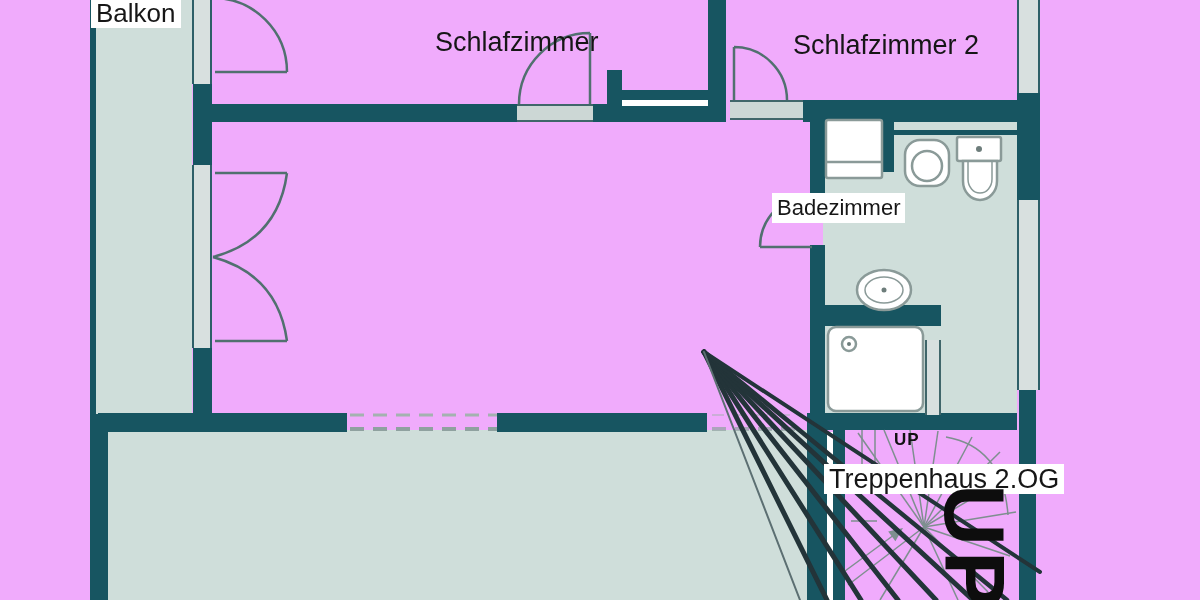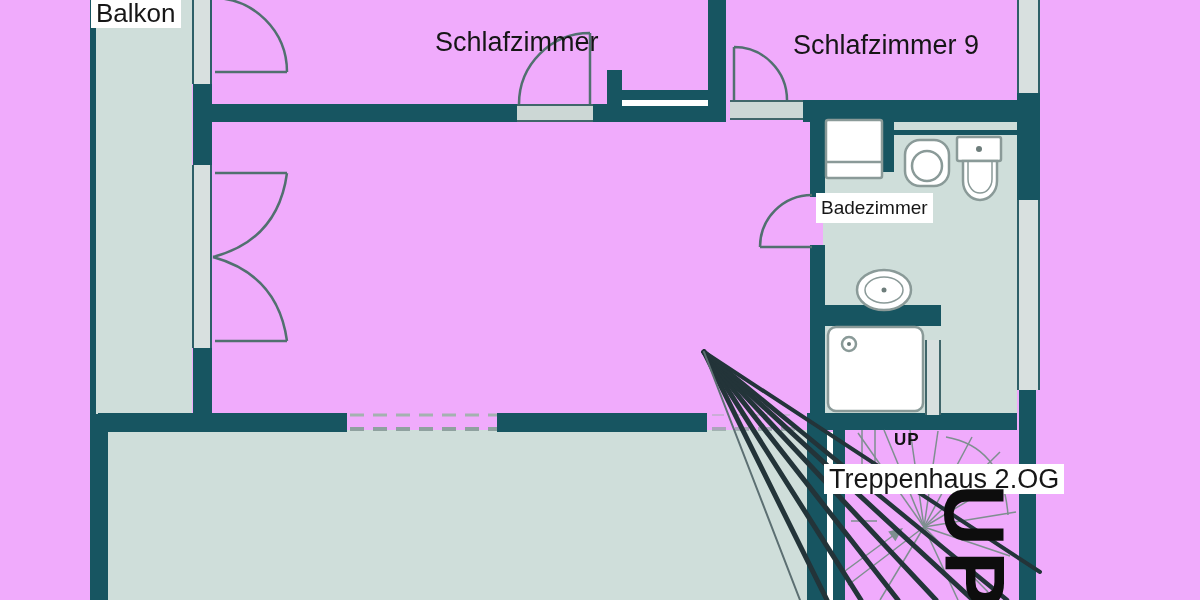--- a/index.html
+++ b/index.html
@@ -146,20 +146,20 @@
       <line x1="704" y1="352" x2="936" y2="600"></line>
       <line x1="704" y1="352" x2="973" y2="600"></line>
       <line x1="704" y1="352" x2="1007" y2="600" stroke-width="4.5"></line>
       <line x1="704" y1="352" x2="1040" y2="572" stroke-width="4"></line>
       <line x1="704" y1="352" x2="800" y2="600" stroke-width="2" stroke="#5c6f72"></line>
     </g>
   </svg>
 
   <div class="lbl" style="left:91px;top:-2px;font-size:26px;">Balkon</div>
   <div class="lbl lbl-plain" style="left:435px;top:28px;">Schlafzimmer</div>
-  <div class="lbl lbl-plain" style="left:793px;top:31px;">Schlafzimmer 9</div>
-  <div class="lbl" style="left:816px;top:193px;font-size:19px;">Badezimmer</div>
+  <div class="lbl lbl-plain" style="left:793px;top:31px;">Schlafzimmer 2</div>
+  <div class="lbl" style="left:772px;top:193px;font-size:22px;">Badezimmer</div>
   <div class="lbl" style="left:811px;top:464px;margin-left:13px;">Treppenhaus 2.OG</div>
 
   <div class="up-small">UP</div>
   <div class="up-big">UP</div>
 
 </div>
 
 </body></html>

